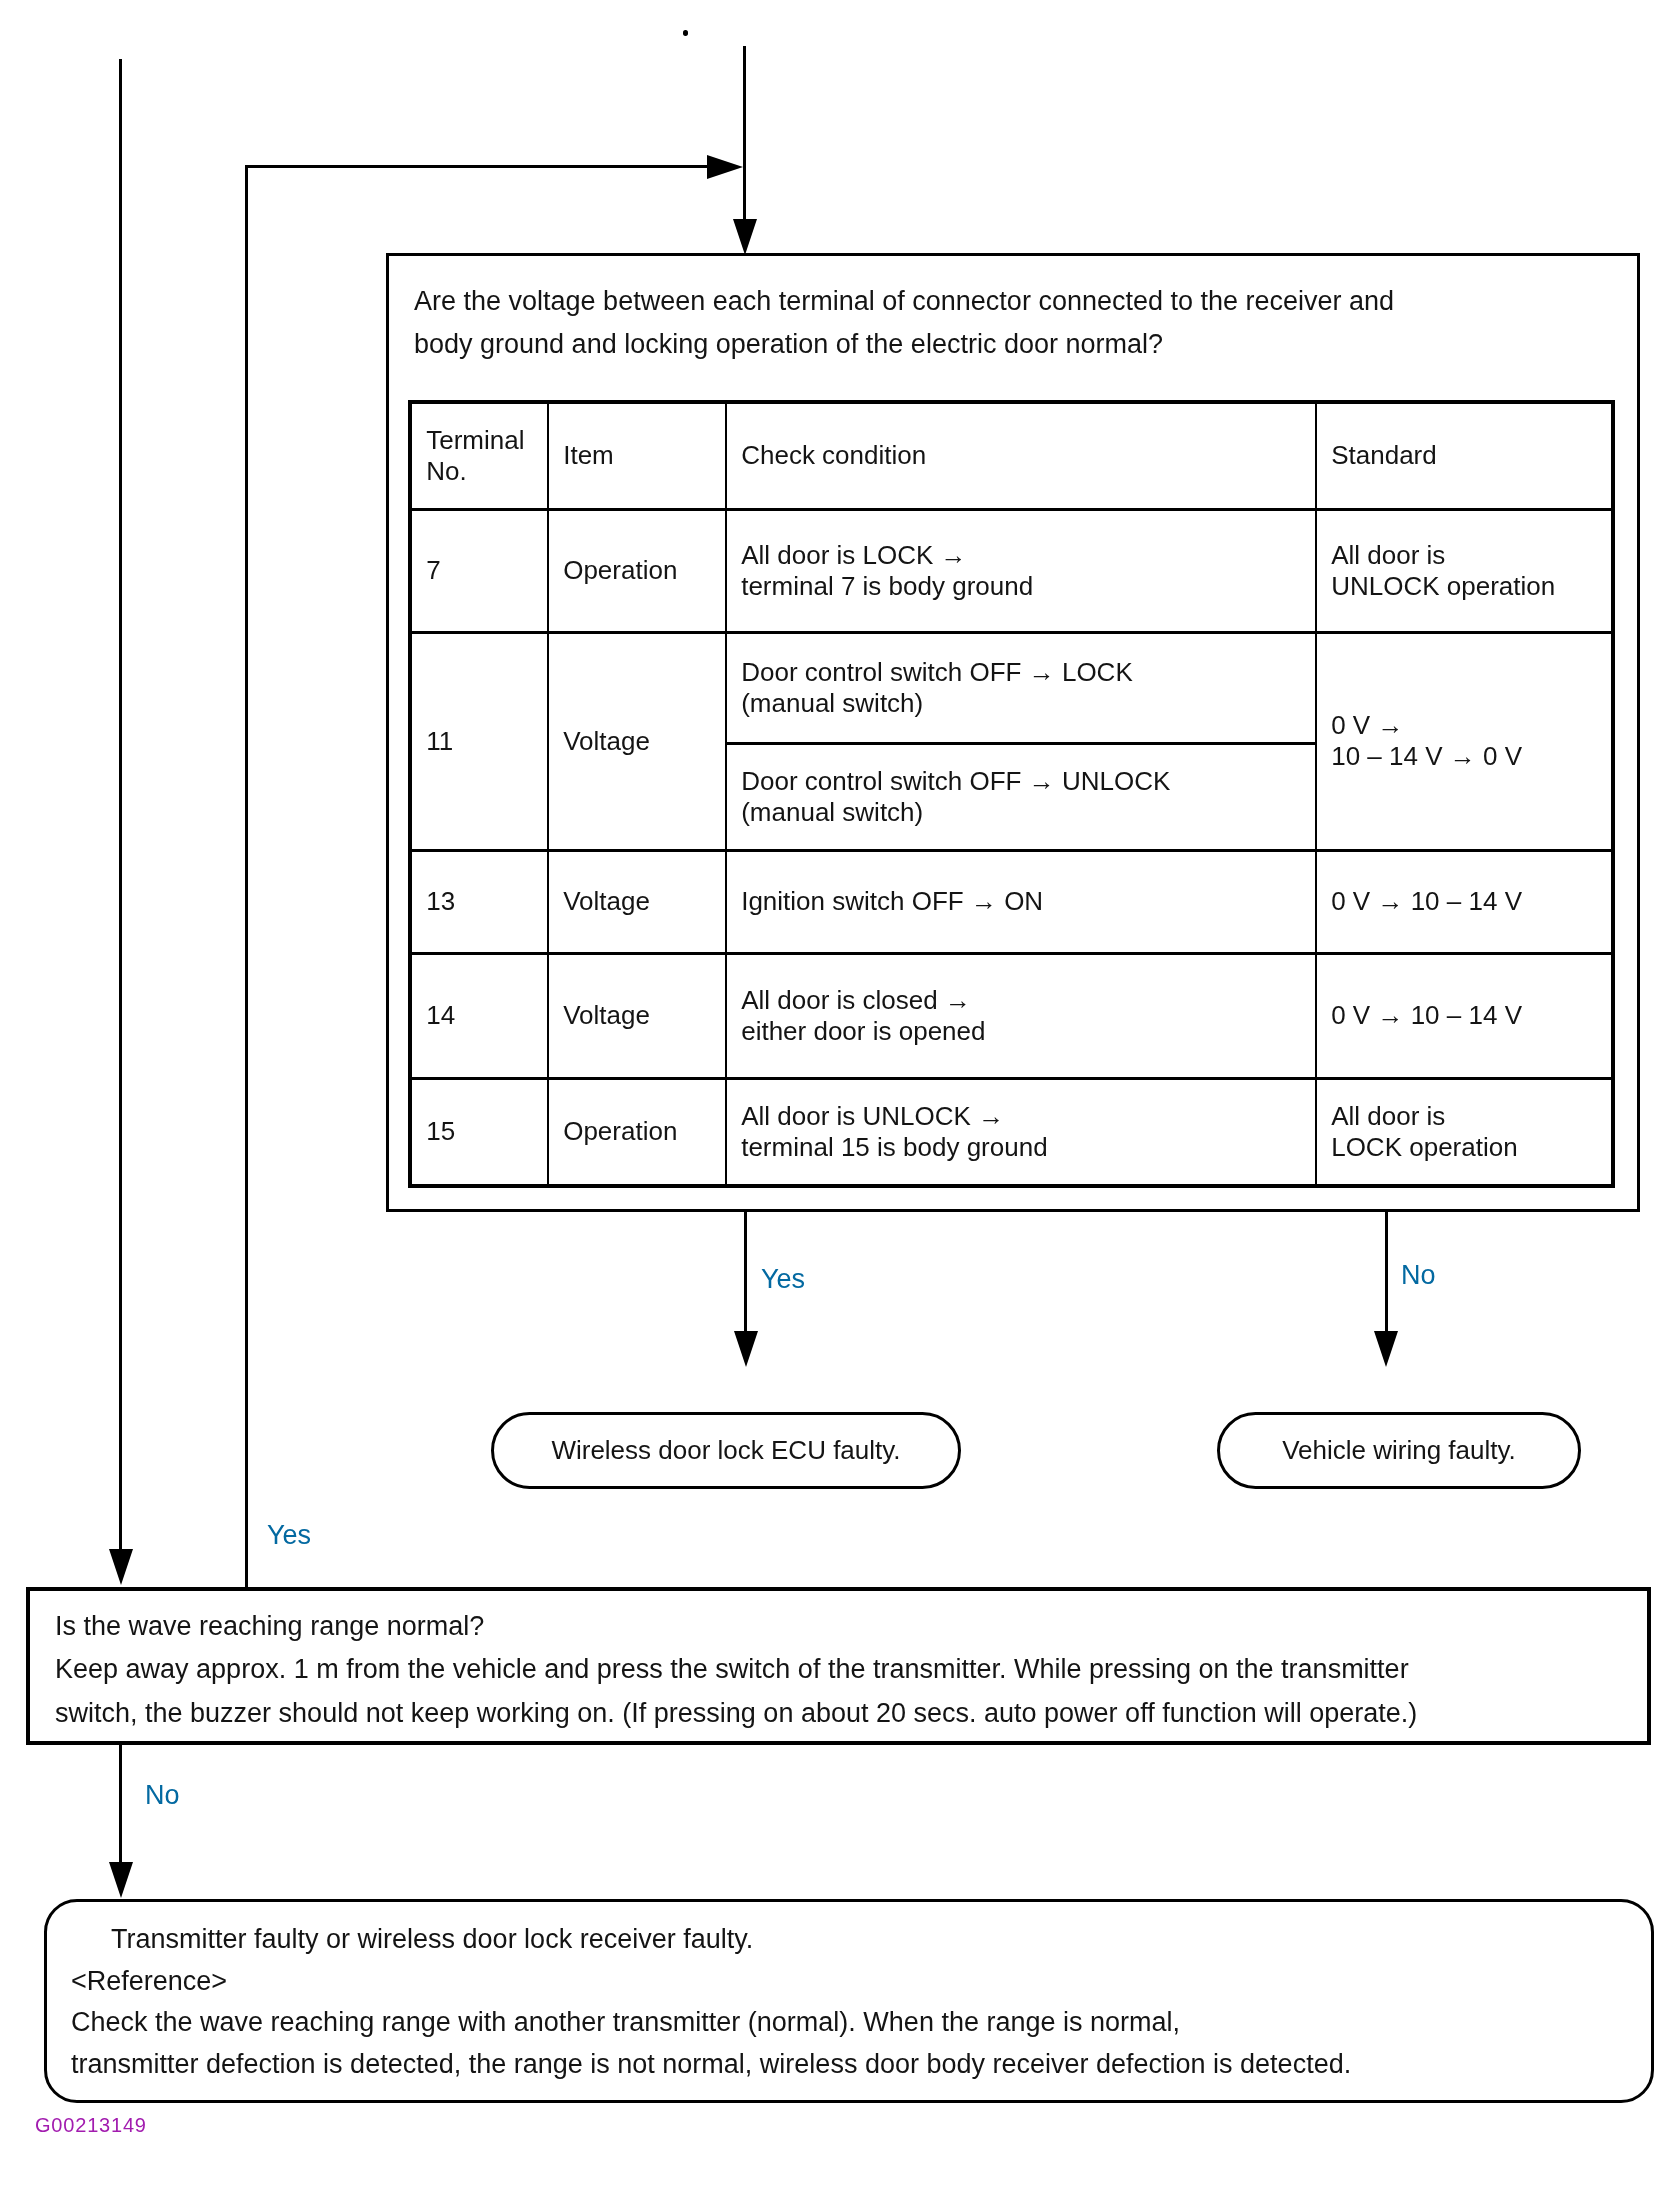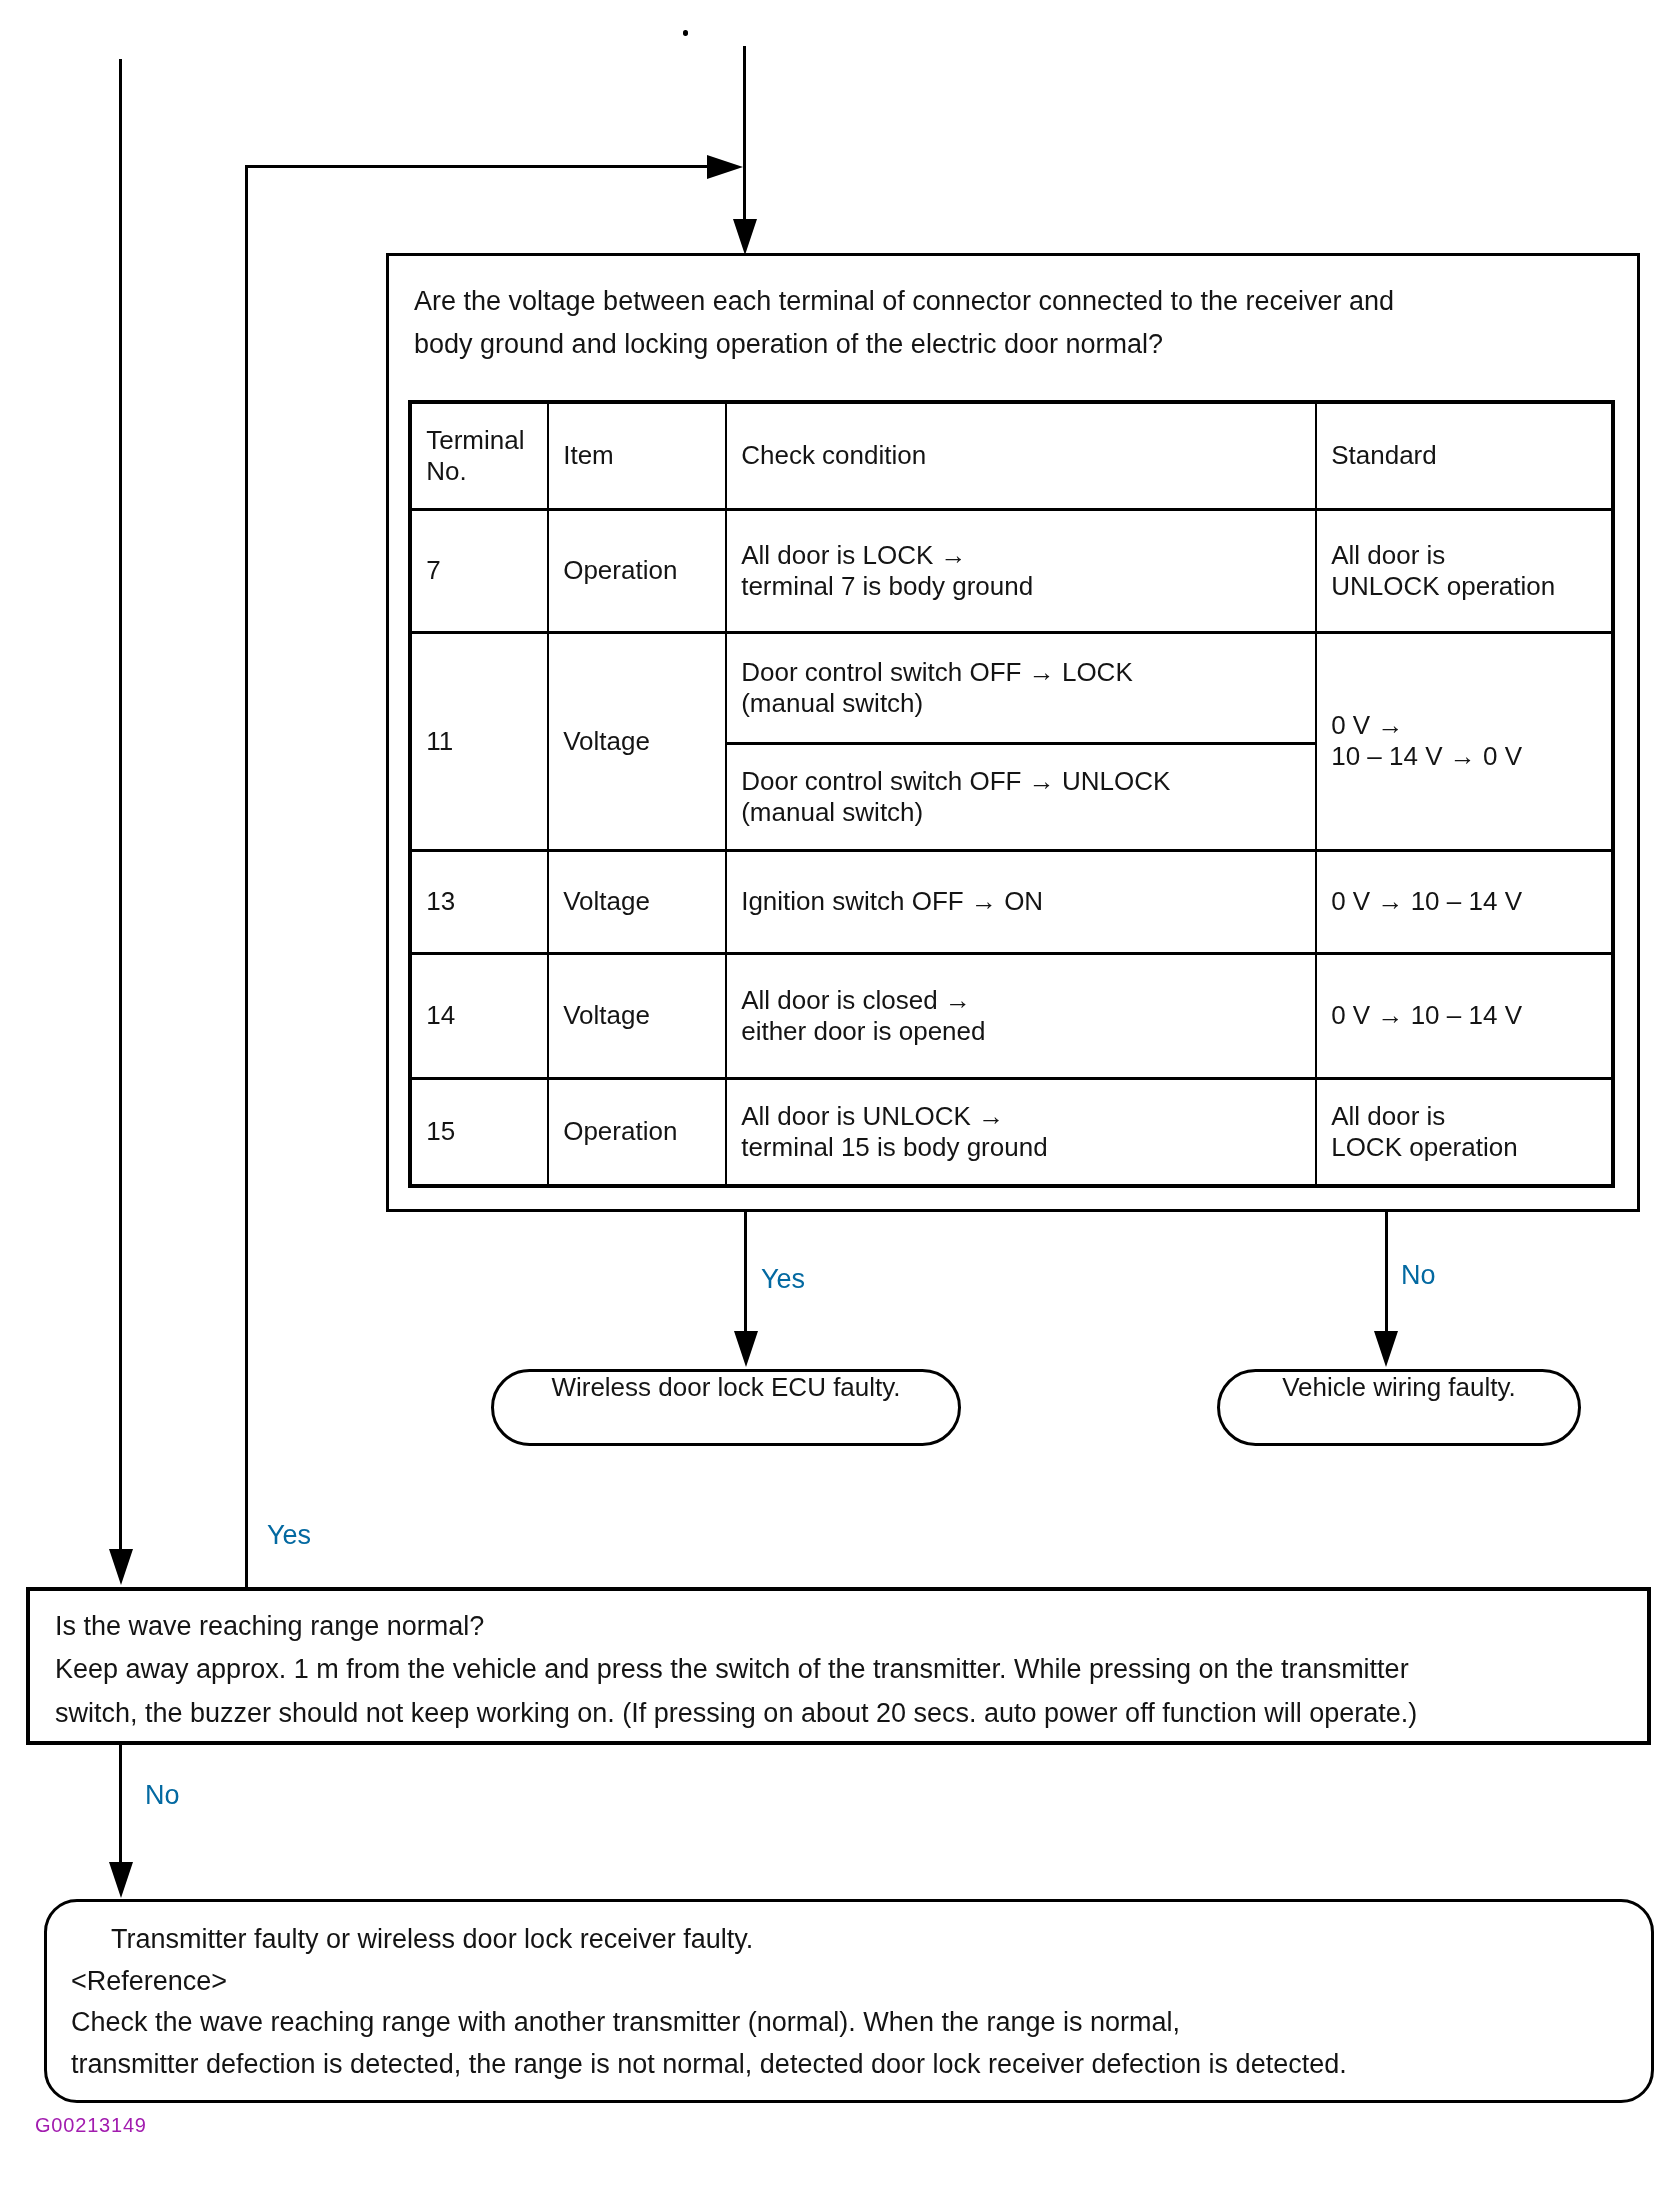--- a/index.html
+++ b/index.html
@@ -22,22 +22,22 @@
   .vtable td,.vtable th{border:2.4px solid #000;border-top-width:3.2px;border-bottom-width:3.2px;
     font-size:26px;font-weight:normal;vertical-align:middle;text-align:left;
     padding:4.7px 8px 4.7px 14.2px;box-sizing:border-box;color:#141414;}
   .ml{white-space:pre-line;}
   .td-terminal{text-align:center;padding-left:0;}
   .h-head{height:107px;}.h-r7{height:123px;}.h-r11a{height:111px;}.h-r11b{height:107px;}
   .h-r13{height:103px;}.h-r14{height:125px;}.h-r15{height:108px;}
   .sub-a{border-bottom-width:2.4px;}
   .sub-b{border-top-width:2.4px;margin-left:36px;}
   .stadium{position:absolute;background:#fff;border:3.2px solid #000;border-radius:40px;
-    box-sizing:border-box;display:flex;justify-content:center;
-    text-align:center;font-size:26px;}
+    box-sizing:border-box;display:flex;align-items:center;justify-content:center;
+    text-align:center;font-size:26px;margin-top:43px;}
   .wave-box{left:26px;top:1587px;width:1625px;height:158px;border-width:4px;}
   .wave-line{position:absolute;left:25px;width:1575px;font-size:27px;line-height:32px;}
   .final-box{left:44px;top:1899px;width:1610px;height:204px;border-radius:33px;}
   .final-line{position:absolute;left:24px;width:1563px;font-size:27px;line-height:32px;}
   .figure-id{position:absolute;left:35px;top:2114px;font-size:20px;color:#a21caf;letter-spacing:0.8px;}
   .stray-dot{position:absolute;left:683px;top:30px;width:4.7px;height:5.5px;background:#000;border-radius:50%;}
 </style>
 </head>
 <body>
 
@@ -141,19 +141,19 @@
   </div>
 
   <div class="line" style="left:119px;top:1745px;width:3.2px;height:119px;"></div>
   <div class="arrow-down" style="left:109px;top:1862px;"></div>
   <div class="flow-label" style="left:145px;top:1780px;">No</div>
 
   <div class="proc-box final-box">
     <div class="final-line" style="top:20.6px;margin-left:40px;">Transmitter faulty or wireless door lock receiver faulty.</div>
     <div class="final-line" style="top:63px;">&lt;Reference&gt;</div>
     <div class="final-line" style="top:104px;">Check the wave reaching range with another transmitter (normal). When the range is normal,</div>
-    <div class="final-line" style="top:146px;">transmitter defection is detected, the range is not normal, detected door lock receiver defection is detected.</div>
+    <div class="final-line" style="top:146px;">transmitter defection is detected, the range is not normal, wireless door body receiver defection is detected.</div>
   </div>
 
   <div class="figure-id">G00213149</div>
 
 </div>
 
 
 </body></html>

